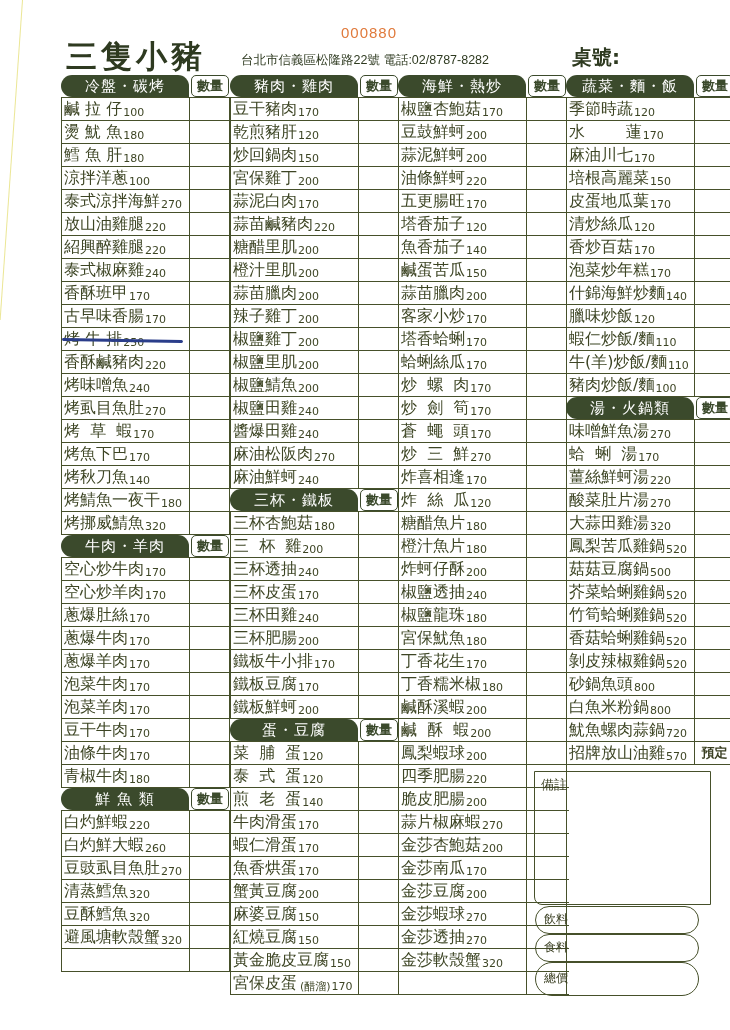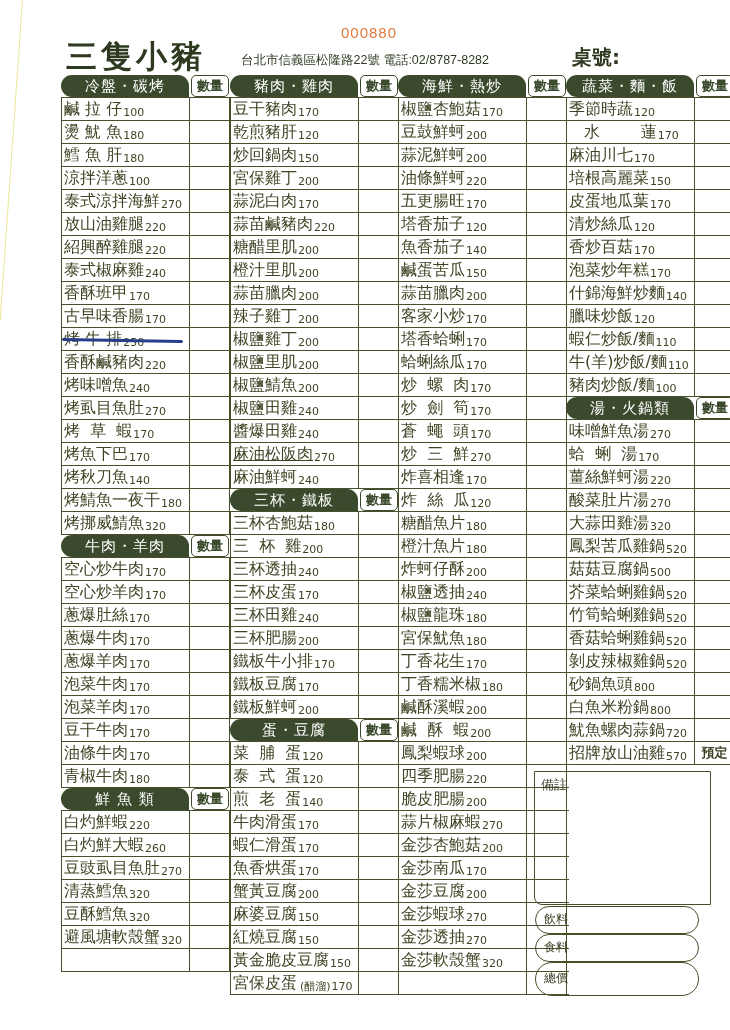--- a/index.html
+++ b/index.html
@@ -430,21 +430,21 @@
       </div>
       <div class="row">
         <div class="name">
           <span class="n" style="white-space: pre;">醬爆田雞</span>
           <span class="p">240</span>
         </div>
         <div class="qty"></div>
       </div>
       <div class="row">
         <div class="name">
-          <span class="n" style="white-space: pre; text-decoration: underline;">麻油松阪肉</span>
+          <span class="n" style="white-space: pre;">麻油松阪肉</span>
           <span class="p">270</span>
         </div>
         <div class="qty"></div>
       </div>
       <div class="row">
         <div class="name">
           <span class="n" style="white-space: pre;">麻油鮮蚵</span>
           <span class="p">240</span>
         </div>
         <div class="qty"></div>
@@ -893,21 +893,21 @@
     <div class="rows">
       <div class="row">
         <div class="name">
           <span class="n" style="white-space: pre;">季節時蔬</span>
           <span class="p">120</span>
         </div>
         <div class="qty"></div>
       </div>
       <div class="row">
         <div class="name">
-          <span class="n" style="white-space: pre; margin-left: 15px;">水        蓮</span>
+          <span class="n" style="white-space: pre;">水        蓮</span>
           <span class="p">170</span>
         </div>
         <div class="qty"></div>
       </div>
       <div class="row">
         <div class="name">
           <span class="n" style="white-space: pre;">麻油川七</span>
           <span class="p">170</span>
         </div>
         <div class="qty"></div>

